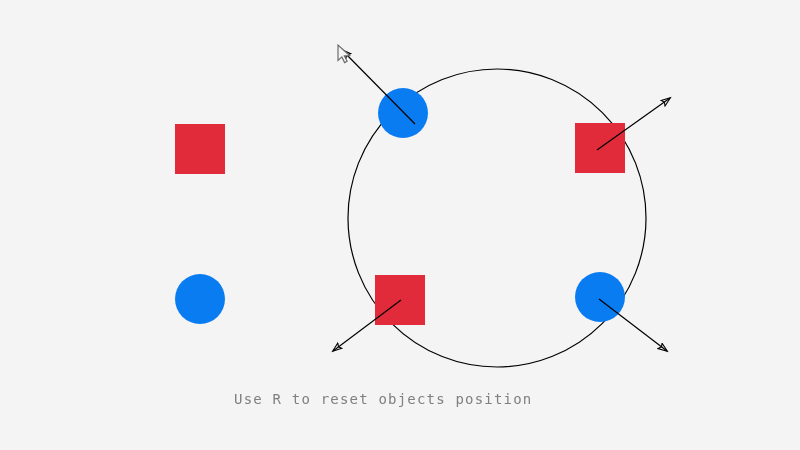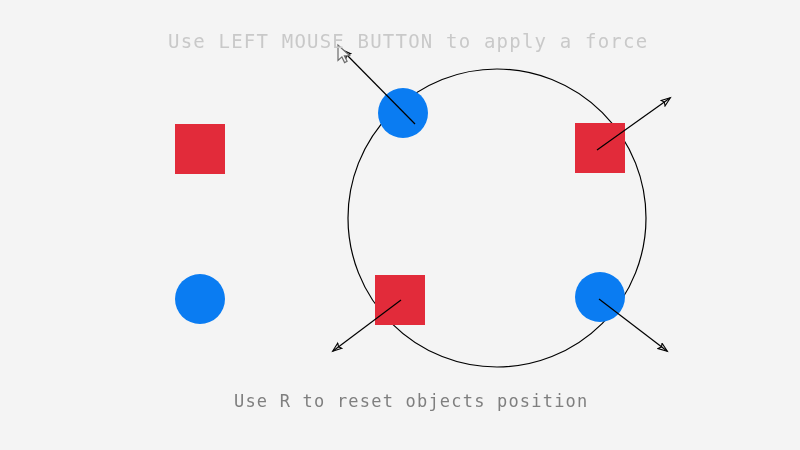--- a/index.html
+++ b/index.html
@@ -33,21 +33,21 @@
   }
   #hint-top {
     left: 168px;
     top: 30px;
     font-size: 19px;
     color: #c9c9c9;
   }
   #hint-bottom {
     left: 234px;
     top: 391px;
-    font-size: 17px;
+    font-size: 14px;
     color: #7f7f7f;
   }
 </style>
 </head>
 <body>
 
 <div id="stage" style="background: rgb(244, 244, 244); width: 800px; height: 450px;">
 
   <svg id="scene-svg" viewBox="0 0 800 450">
     <defs>
@@ -72,17 +72,16 @@
         <line x1="597" y1="150" x2="670" y2="98" stroke="#000000" stroke-width="1.2" marker-end="url(#arrowhead)" id="force-square-top-right"></line>
         <line x1="401" y1="300" x2="333" y2="351" stroke="#000000" stroke-width="1.2" marker-end="url(#arrowhead)" id="force-square-bottom-center"></line>
         <line x1="599" y1="299" x2="667" y2="351" stroke="#000000" stroke-width="1.2" marker-end="url(#arrowhead)" id="force-circle-bottom-right"></line>
       </g>
 
     <g id="g-cursor" transform="translate(338,45)">
       <path id="cursor-path" d="M 0 0 L 0 15.5 L 3.9 11.9 L 6.6 17.6 L 9.1 16.3 L 6.4 10.9 L 11.6 10.6 Z" fill="#f4f4f4" stroke="#6b6b6b" stroke-width="1.2" stroke-linejoin="miter"></path>
     </g>
   </svg>
 
-  <div class="hint" id="hint-top" style="color: rgb(201, 201, 201);">Use LEFT MOUSE BUTTON to apply a force</div>
 
   <div class="hint" id="hint-bottom" style="color: rgb(127, 127, 127);">Use R to reset objects position</div>
 
 </div>
 
 </body></html>

